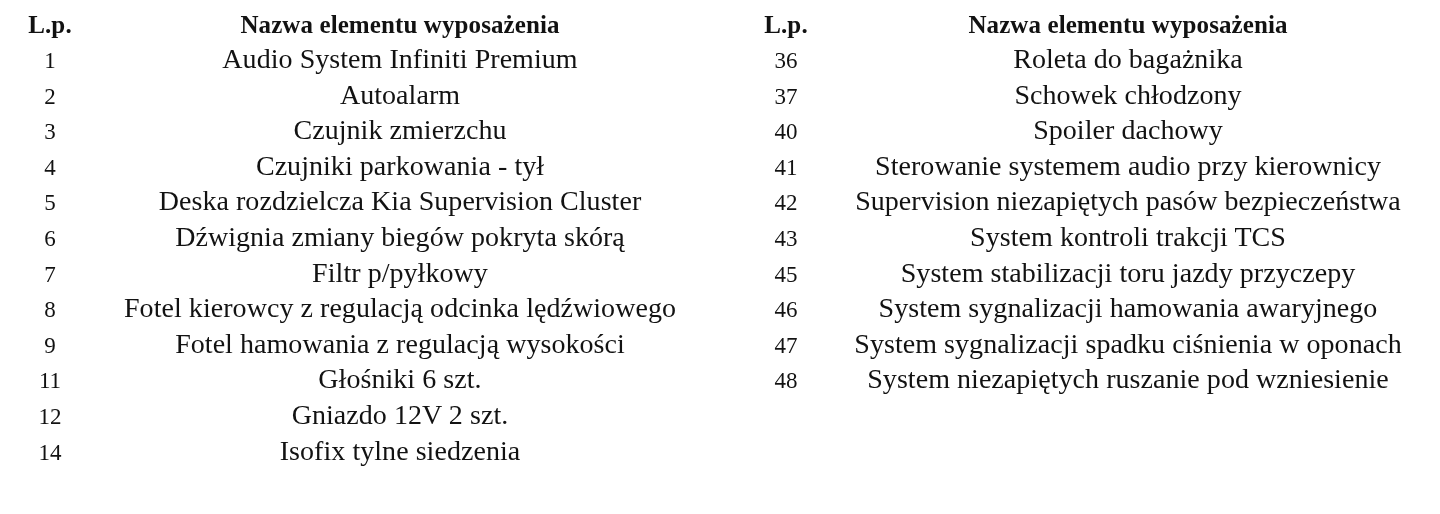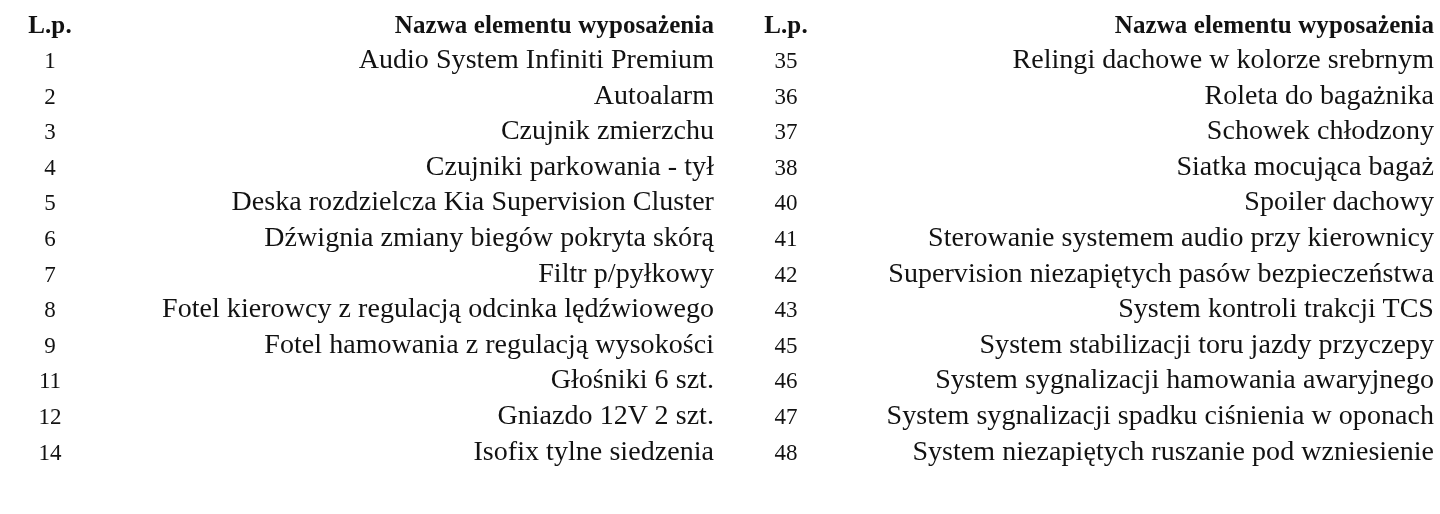--- a/index.html
+++ b/index.html
@@ -48,21 +48,21 @@
   table.equip td {
     padding: 0;
     vertical-align: baseline;
   }
   th.col-no, td.col-no {
     width: 72px;
     text-align: center;
     white-space: nowrap;
   }
   th.col-name, td.col-name {
-    text-align: right;
+    text-align: center;
     padding-left: 16px;
   }
   thead th {
     font-weight: bold;
     font-size: 25px;
     line-height: 34px;
     padding-bottom: 8px;
     letter-spacing: 0.1px;
   }
   thead th.col-no {
@@ -152,34 +152,26 @@
     <div class="column right">
       <table class="equip">
         <thead>
           <tr>
             <th class="col-no">L.p.</th>
             <th class="col-name">Nazwa elementu wyposażenia</th>
           </tr>
         </thead>
         <tbody>
           <tr>
-            <td class="col-no">35</td>
-            <td class="col-name">Relingi dachowe w kolorze srebrnym</td>
-          </tr>
-          <tr>
             <td class="col-no">36</td>
             <td class="col-name">Roleta do bagażnika</td>
           </tr>
           <tr>
             <td class="col-no">37</td>
             <td class="col-name">Schowek chłodzony</td>
-          </tr>
-          <tr>
-            <td class="col-no">38</td>
-            <td class="col-name">Siatka mocująca bagaż</td>
           </tr>
           <tr>
             <td class="col-no">40</td>
             <td class="col-name">Spoiler dachowy</td>
           </tr>
           <tr>
             <td class="col-no">41</td>
             <td class="col-name">Sterowanie systemem audio przy kierownicy</td>
           </tr>
           <tr>

